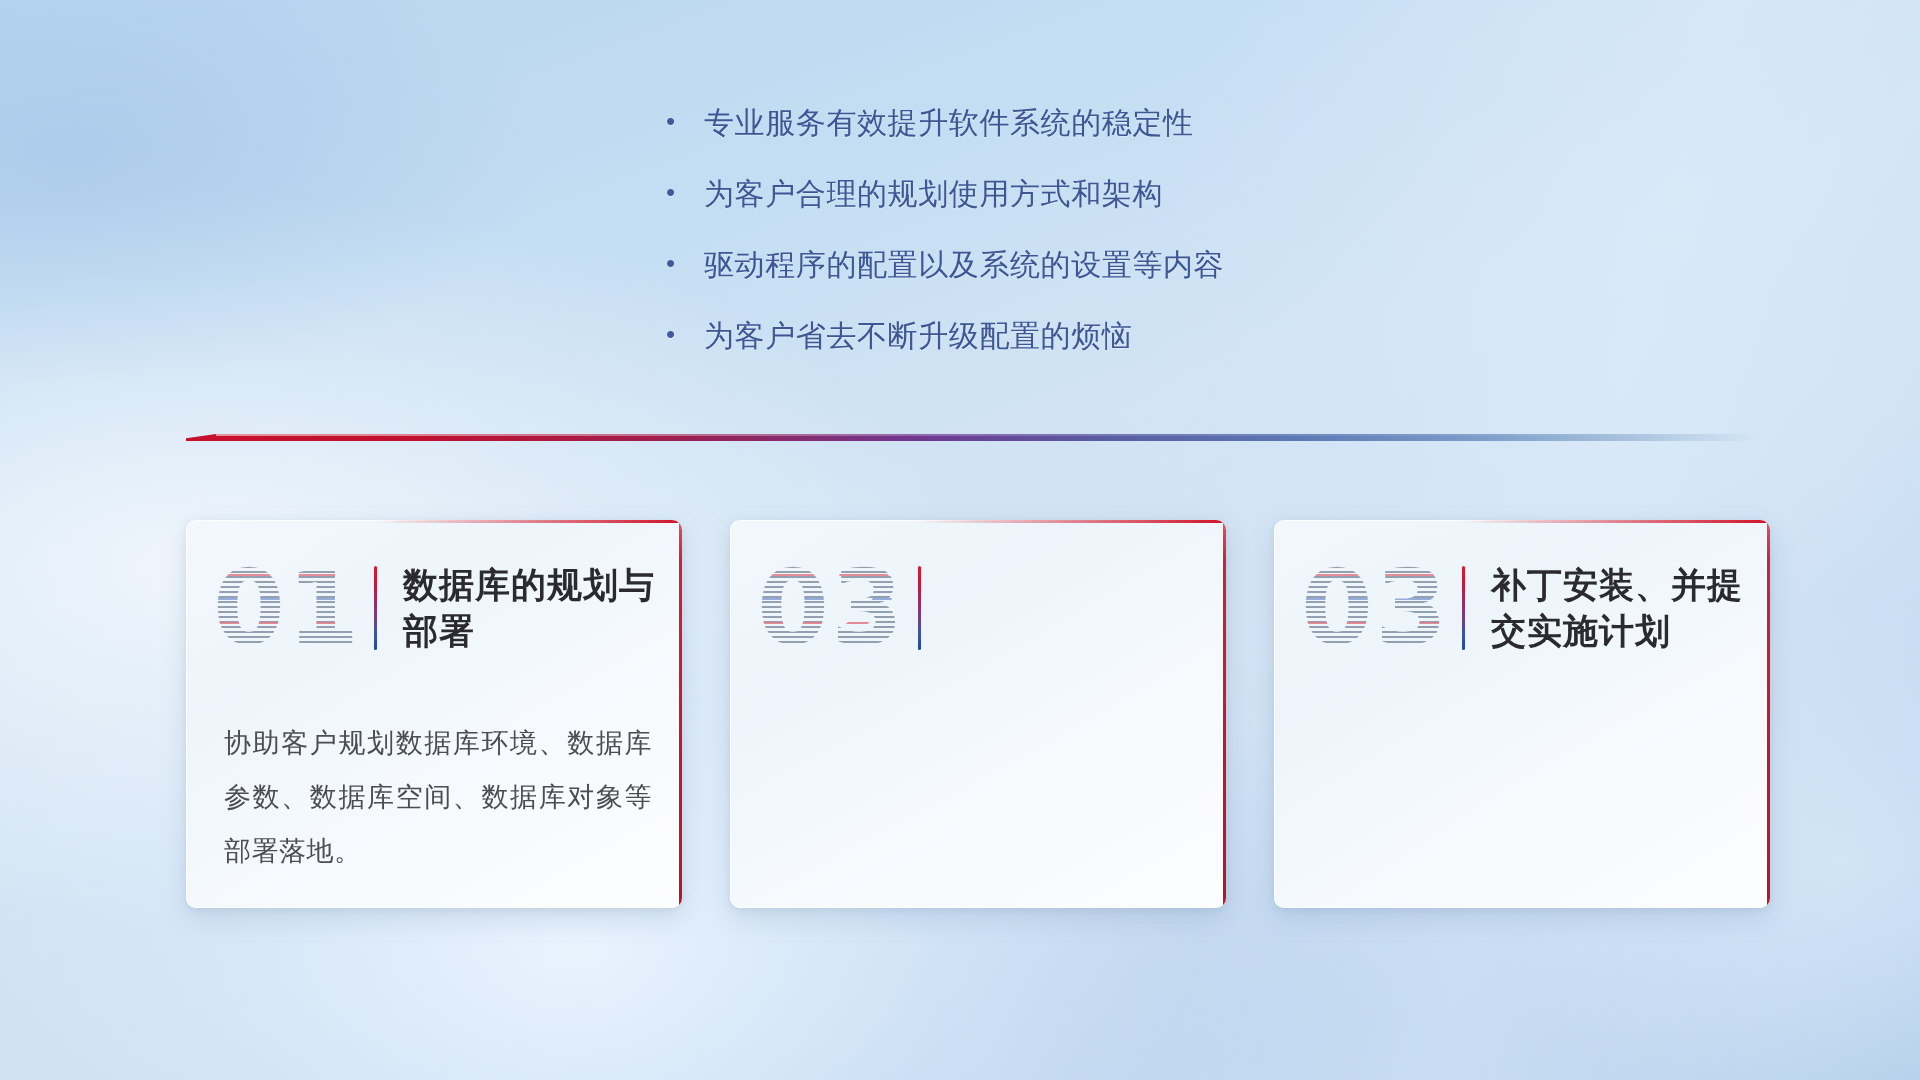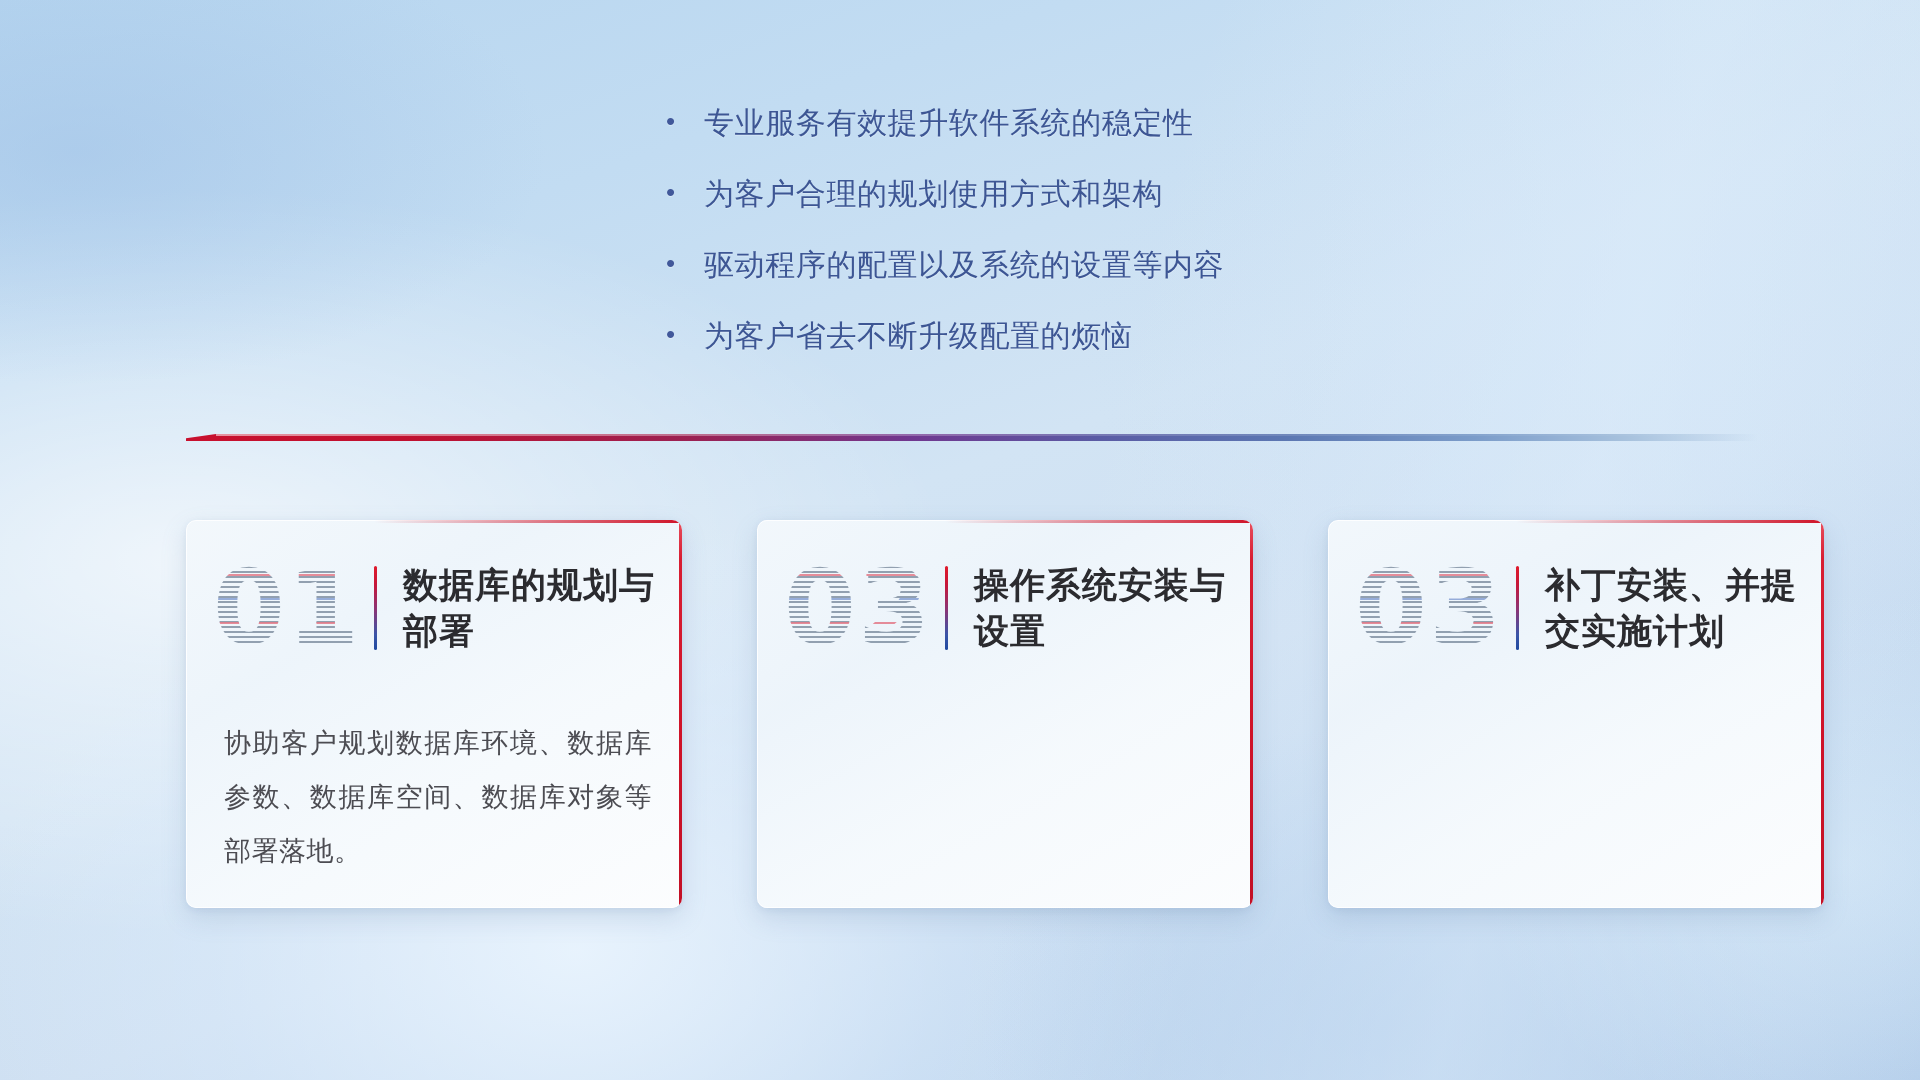--- a/index.html
+++ b/index.html
@@ -56,21 +56,21 @@
     border-radius:0 2px 2px 0;
   }
   #divider .shine{
     position:absolute; left:30px; top:2px; height:2px; width:calc(100% - 30px);
     background:linear-gradient(90deg, rgba(255,255,255,.55), rgba(255,255,255,.18) 55%, rgba(255,255,255,0));
   }
 
   
   #cards{
     position:absolute; left:186px; top:520px;
-    display:flex; gap:75px;
+    display:flex; gap:48px;
   }
   .card{
     position:relative;
     width:496px; height:388px;
     border-radius:10px;
     background:linear-gradient(150deg,
         rgba(243,248,252,.96) 0%,
         rgba(238,245,251,.95) 30%,
         rgba(246,250,253,.97) 60%,
         rgba(252,253,254,.99) 100%);
@@ -206,21 +206,20 @@
 
   <div class="card">
     <div class="hairline"></div>
     <div class="edge"></div>
     <div class="edge-top"></div>
     <div class="card-head">
       <div class="num-wrap">
         <span class="num" data-glitch="02">03</span>
       </div>
       <div class="vbar"></div>
-      <div class="title">操作系统安装与设置</div>
     </div>
   </div>
 
   <div class="card">
     <div class="hairline"></div>
     <div class="edge"></div>
     <div class="edge-top"></div>
     <div class="card-head">
       <div class="num-wrap">
         <span class="num" data-glitch="03">03</span>

